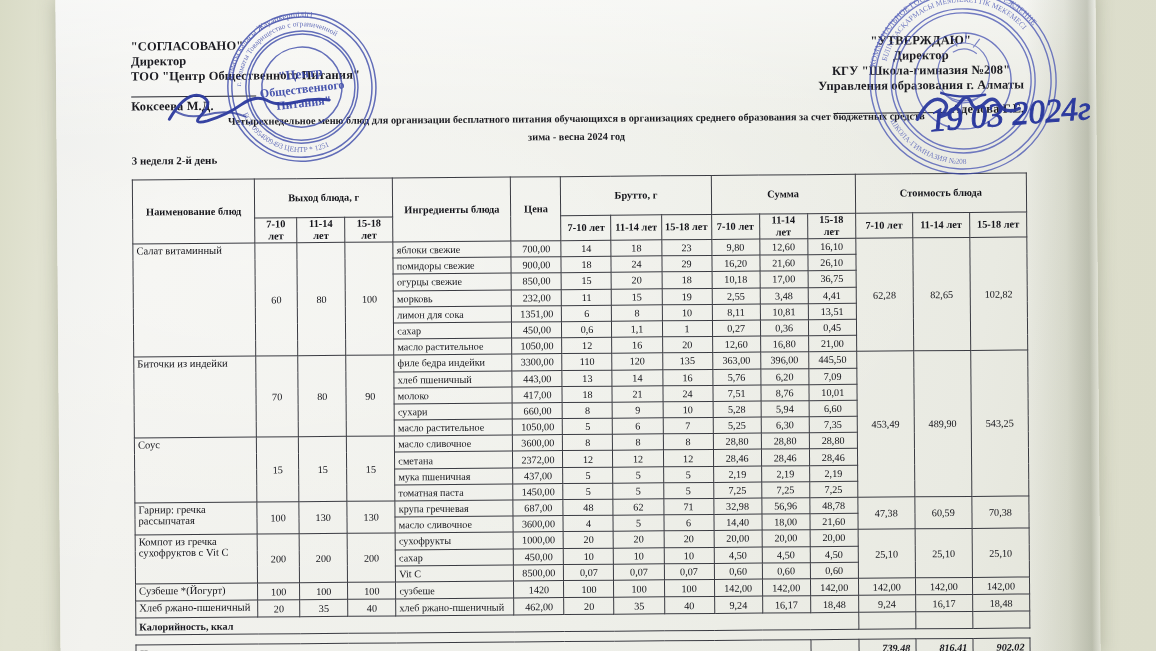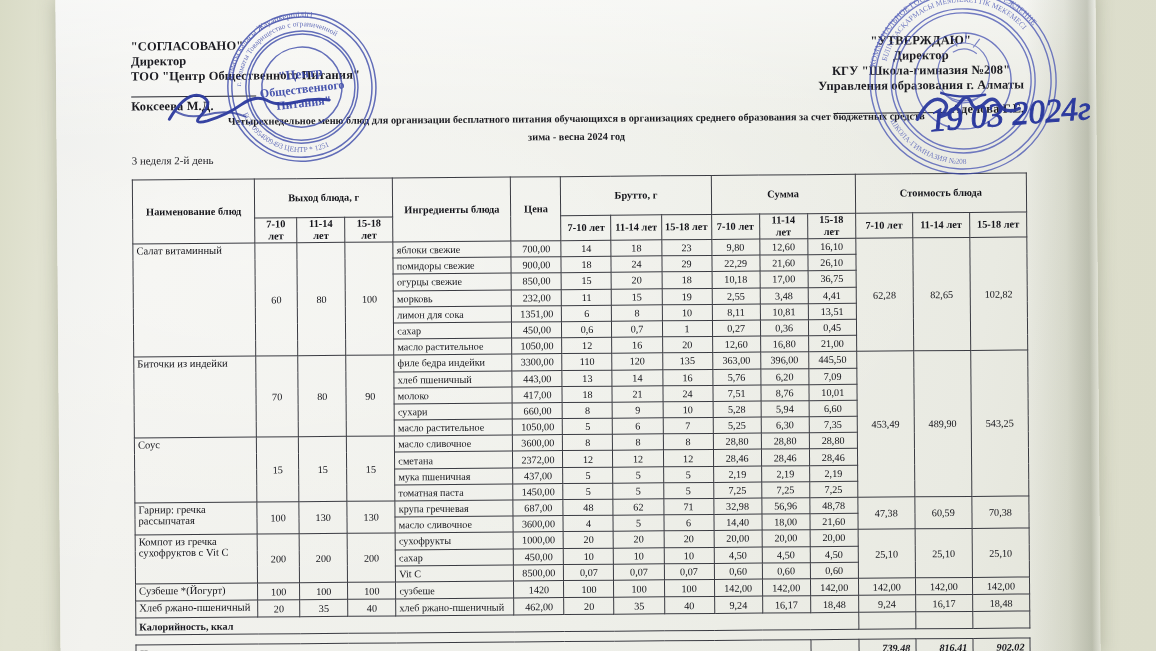--- a/index.html
+++ b/index.html
@@ -50,21 +50,21 @@
   .hdr-right{right:72px;top:42px;text-align:center;}
   .hdr-right .rline{display:block;white-space:nowrap;}
   .hdr-right .sigrow{display:flex;align-items:flex-end;justify-content:flex-end;gap:7px;margin-top:9px;}
   .hdr-right .sig-line2{display:inline-block;width:112px;border-bottom:1.1px solid #22232c;height:1px;margin-bottom:4px;}
 
   .doctitle{
     position:absolute;left:0;right:0;top:116px;text-align:center;
     font-size:10.3px;font-weight:bold;line-height:18px;
   }
   .doctitle .l2{display:block;}
-  .weekday{position:absolute;left:75px;top:157px;font-size:11px;font-weight:normal;}
+  .weekday{position:absolute;left:75px;top:157px;font-size:11px;font-weight:bold;}
 
   
   #tblwrap{position:absolute;left:75px;top:182px;width:895px;}
   table{border-collapse:collapse;width:895px;table-layout:fixed;font-size:10.2px;}
   td,th{
     border:1px solid #3a3b42;
     padding:0 3px;
     height:15.2px;
     color:#15151b;
     background:transparent;
@@ -188,21 +188,21 @@
             <td class="c" rowspan="7">62,28</td>
             <td class="c" rowspan="7">82,65</td>
             <td class="c" rowspan="7">102,82</td>
           </tr>
           <tr>
             <td class="l">помидоры свежие</td>
             <td class="c">900,00</td>
             <td class="c">18</td>
             <td class="c">24</td>
             <td class="c">29</td>
-            <td class="c">22,29</td>
+            <td class="c">16,20</td>
             <td class="c">21,60</td>
             <td class="c">26,10</td>
           </tr>
           <tr>
             <td class="l">огурцы свежие</td>
             <td class="c">850,00</td>
             <td class="c">15</td>
             <td class="c">20</td>
             <td class="c">18</td>
             <td class="c">10,18</td>
@@ -226,21 +226,21 @@
             <td class="c">8</td>
             <td class="c">10</td>
             <td class="c">8,11</td>
             <td class="c">10,81</td>
             <td class="c">13,51</td>
           </tr>
           <tr>
             <td class="l">сахар</td>
             <td class="c">450,00</td>
             <td class="c">0,6</td>
-            <td class="c">0,7</td>
+            <td class="c">1,1</td>
             <td class="c">1</td>
             <td class="c">0,27</td>
             <td class="c">0,36</td>
             <td class="c">0,45</td>
           </tr>
           <tr>
             <td class="l">масло растительное</td>
             <td class="c">1050,00</td>
             <td class="c">12</td>
             <td class="c">16</td>

